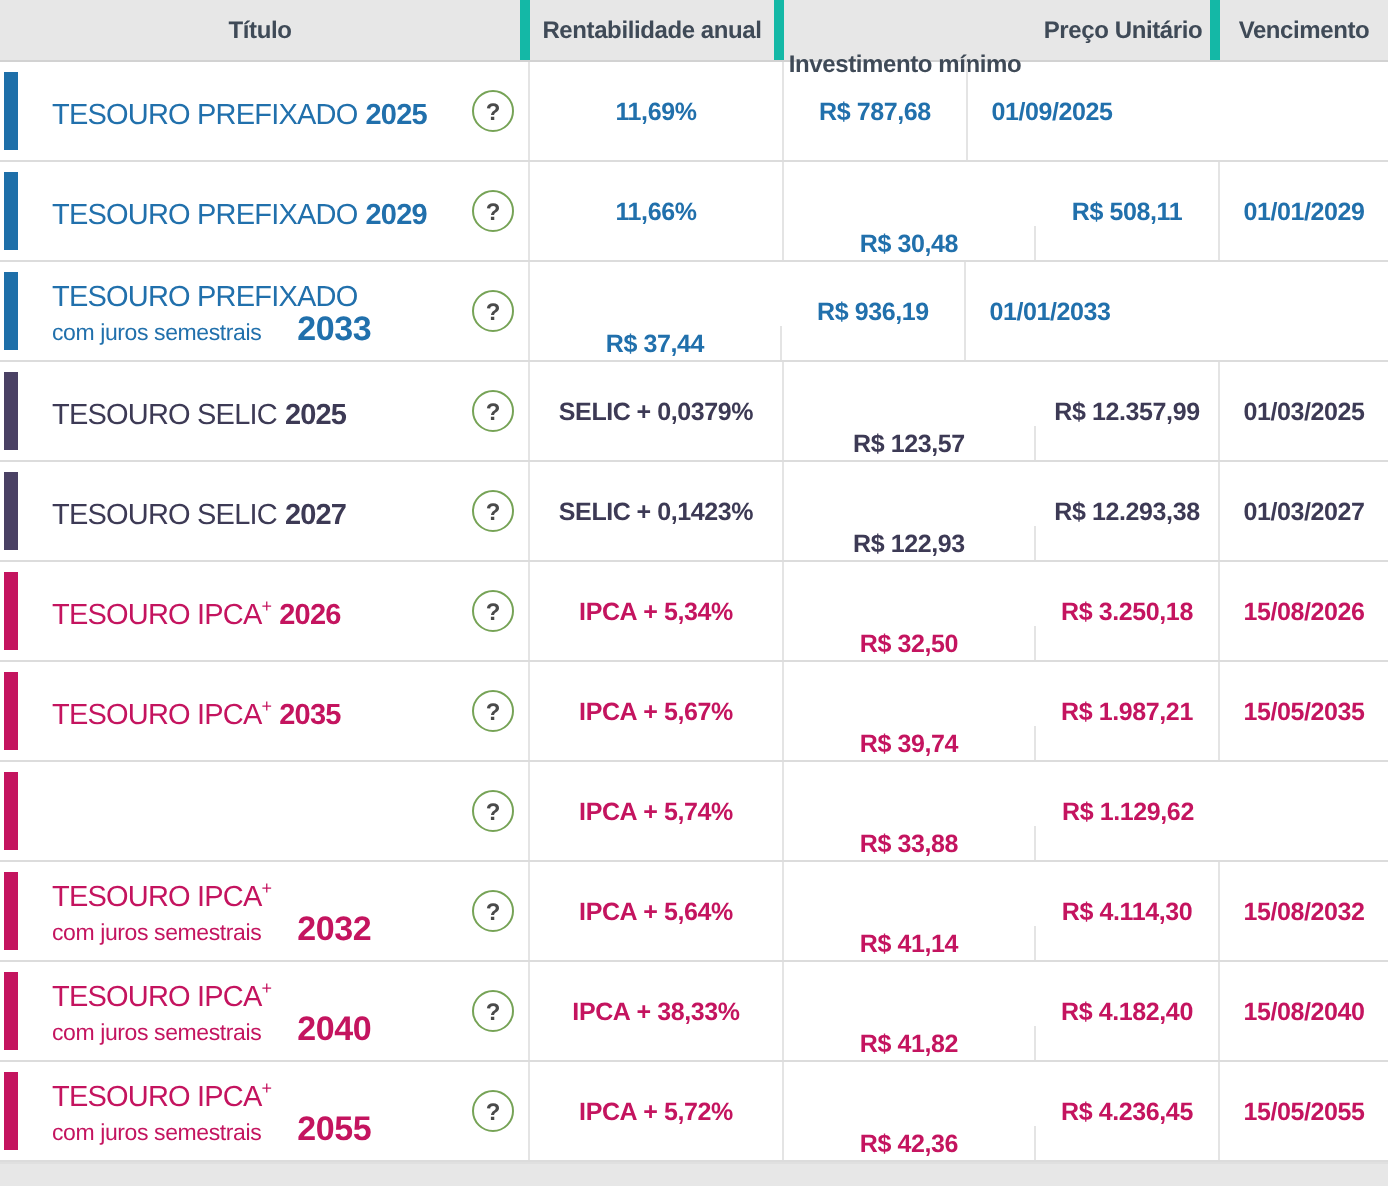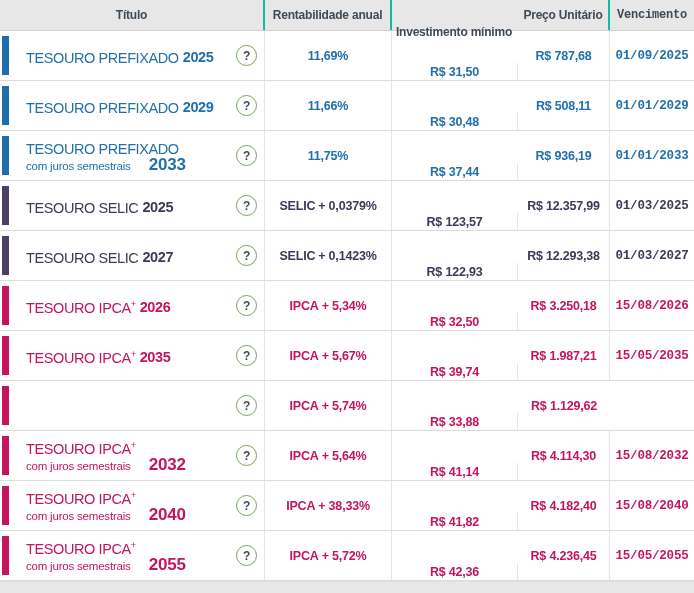--- a/index.html
+++ b/index.html
@@ -22,29 +22,29 @@
     border-bottom: 1px solid #d2d2d2;
   }
   .th {
     display: flex;
     align-items: center;
     justify-content: center;
     font-size: 12px;
     font-weight: bold;
     color: var(--header_text, #3f4a57);
     letter-spacing: -0.2px;
-    border-right: 2px solid #14b8a6;
+    border-right: 5px solid #14b8a6;
   }
   .th:last-child { border-right: none; }
   
   .c-title { width: 265px; }
   .c-rate  { width: 127px; }
   .c-min   { width: 126px; margin-top: 32px; }
   .c-price { width: 92px; }
-  .c-date  { width: 84px; font-family: Liberation Mono, monospace; }
+  .c-date  { width: 84px; }
   
   .row {
     display: flex;
     height: 50px;
     background: #ffffff;
     border-bottom: 1px solid var(--row_divider, #dcdcdc);
   }
   .cell {
     display: flex;
     align-items: center;
@@ -139,21 +139,20 @@
       <div class="title-text">
         <div class="line1"><span>TESOURO PREFIXADO</span><sup></sup><span class="year">2025</span></div>
 
       </div>
       <span class="help">?</span>
     </div>
     <div class="cell c-rate">
           <span>11,69%</span>
           <span class="rate-rest"></span>
         </div>
-    <div class="cell c-min">R$ 31,50</div>
     <div class="cell c-price">R$ 787,68</div>
     <div class="cell c-date">01/09/2025</div>
   </div>
       <div class="row theme-prefixado">
     <div class="cell c-title title-cell">
       <span class="bar"></span>
       <div class="title-text">
         <div class="line1"><span>TESOURO PREFIXADO</span><sup></sup><span class="year">2029</span></div>
 
       </div>
@@ -169,24 +168,20 @@
   </div>
       <div class="row theme-prefixado">
     <div class="cell c-title title-cell">
       <span class="bar"></span>
       <div class="title-text">
         <div class="line1"><span>TESOURO PREFIXADO</span><sup></sup><span class="year"></span></div>
         <div class="line2"><span>com juros semestrais</span><span class="year2">2033</span></div>
       </div>
       <span class="help">?</span>
     </div>
-    <div class="cell c-rate">
-          <span>11,75%</span>
-          <span class="rate-rest"></span>
-        </div>
     <div class="cell c-min">R$ 37,44</div>
     <div class="cell c-price">R$ 936,19</div>
     <div class="cell c-date">01/01/2033</div>
   </div>
       <div class="row theme-selic">
     <div class="cell c-title title-cell">
       <span class="bar"></span>
       <div class="title-text">
         <div class="line1"><span>TESOURO SELIC</span><sup></sup><span class="year">2025</span></div>
 

